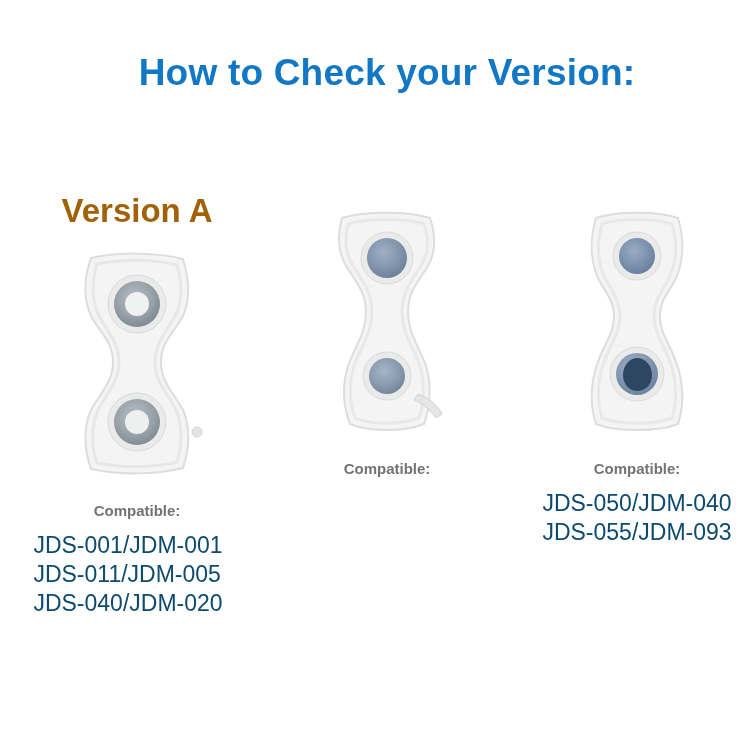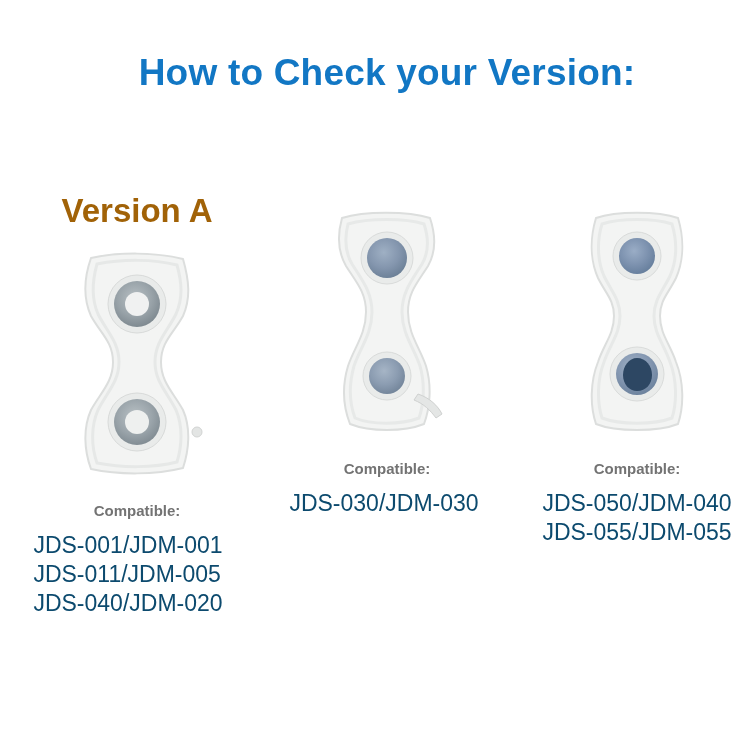--- a/index.html
+++ b/index.html
@@ -169,21 +169,20 @@
 
           <circle cx="75" cy="168" r="24" fill="#e9ebea" stroke="#d9dbda" stroke-width="1"></circle>
           <circle cx="75" cy="168" r="18" fill="url(#bBot)"></circle>
 
           <path d="M106,186 C118,190 126,198 130,206 L124,210 C118,202 112,196 102,192 Z" fill="#e4e6e5" stroke="#cfd1d0" stroke-width="1"></path>
         </svg>
       </div>
 
       <div class="compat-label">Compatible:</div>
       <div class="compat-list">
-        <div class="compat-item">JDS-030/JDM-030</div>
       </div>
     </div>
 
     <div class="col col-c">
 
       <div class="pad-wrap">
         <svg width="130" height="230" viewBox="0 0 130 230">
           <defs>
             <radialGradient id="cTop" cx="42%" cy="36%" r="64%">
               <stop offset="0%" stop-color="#9aadc6"></stop>
@@ -211,18 +210,18 @@
 
           <circle cx="65" cy="166" r="27" fill="#e9ebea" stroke="#d9dbda" stroke-width="1"></circle>
           <circle cx="65" cy="166" r="21" fill="url(#cBot)"></circle>
           <path d="M65,150 C74,150 80,158 80,167 C80,176 74,183 65,183 C57,183 51,176 51,167 C51,158 57,150 65,150 Z" fill="#2d4763"></path>
         </svg>
       </div>
 
       <div class="compat-label">Compatible:</div>
       <div class="compat-list">
         <div class="compat-item">JDS-050/JDM-040</div>
-        <div class="compat-item">JDS-055/JDM-055</div>
+        <div class="compat-item">JDS-055/JDM-093</div>
       </div>
     </div>
 
   </div>
 </div>
 
 </body></html>

